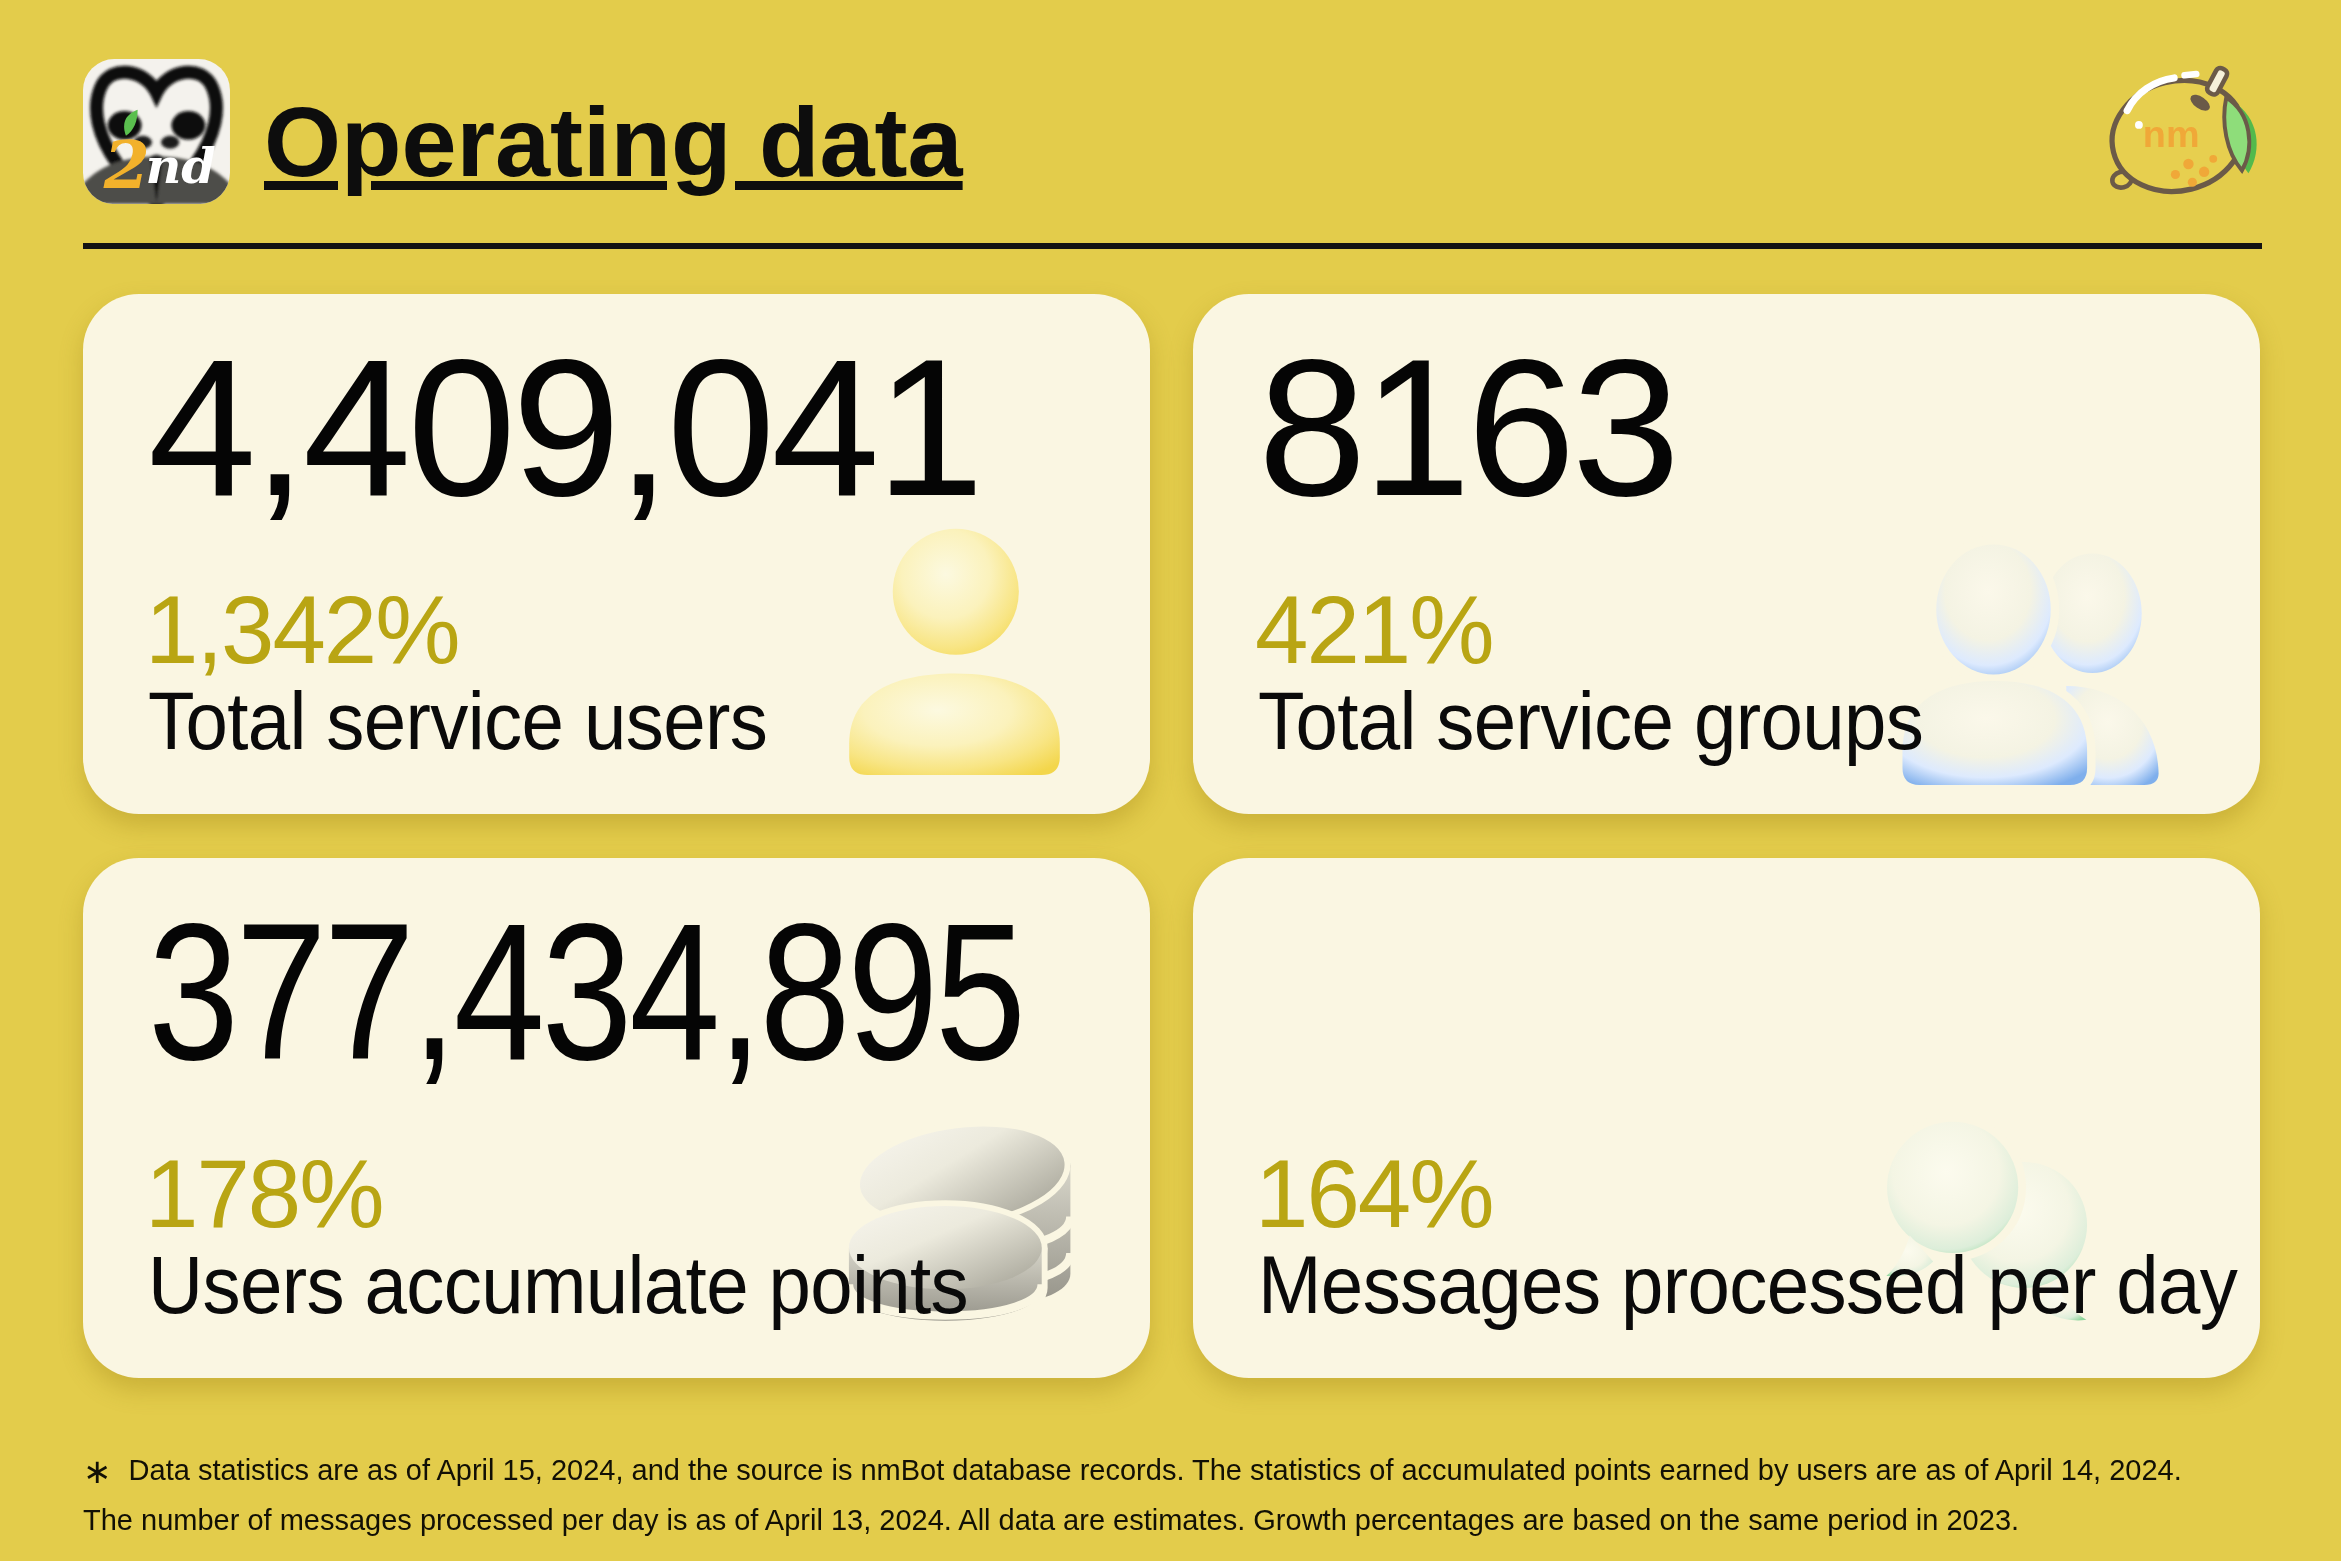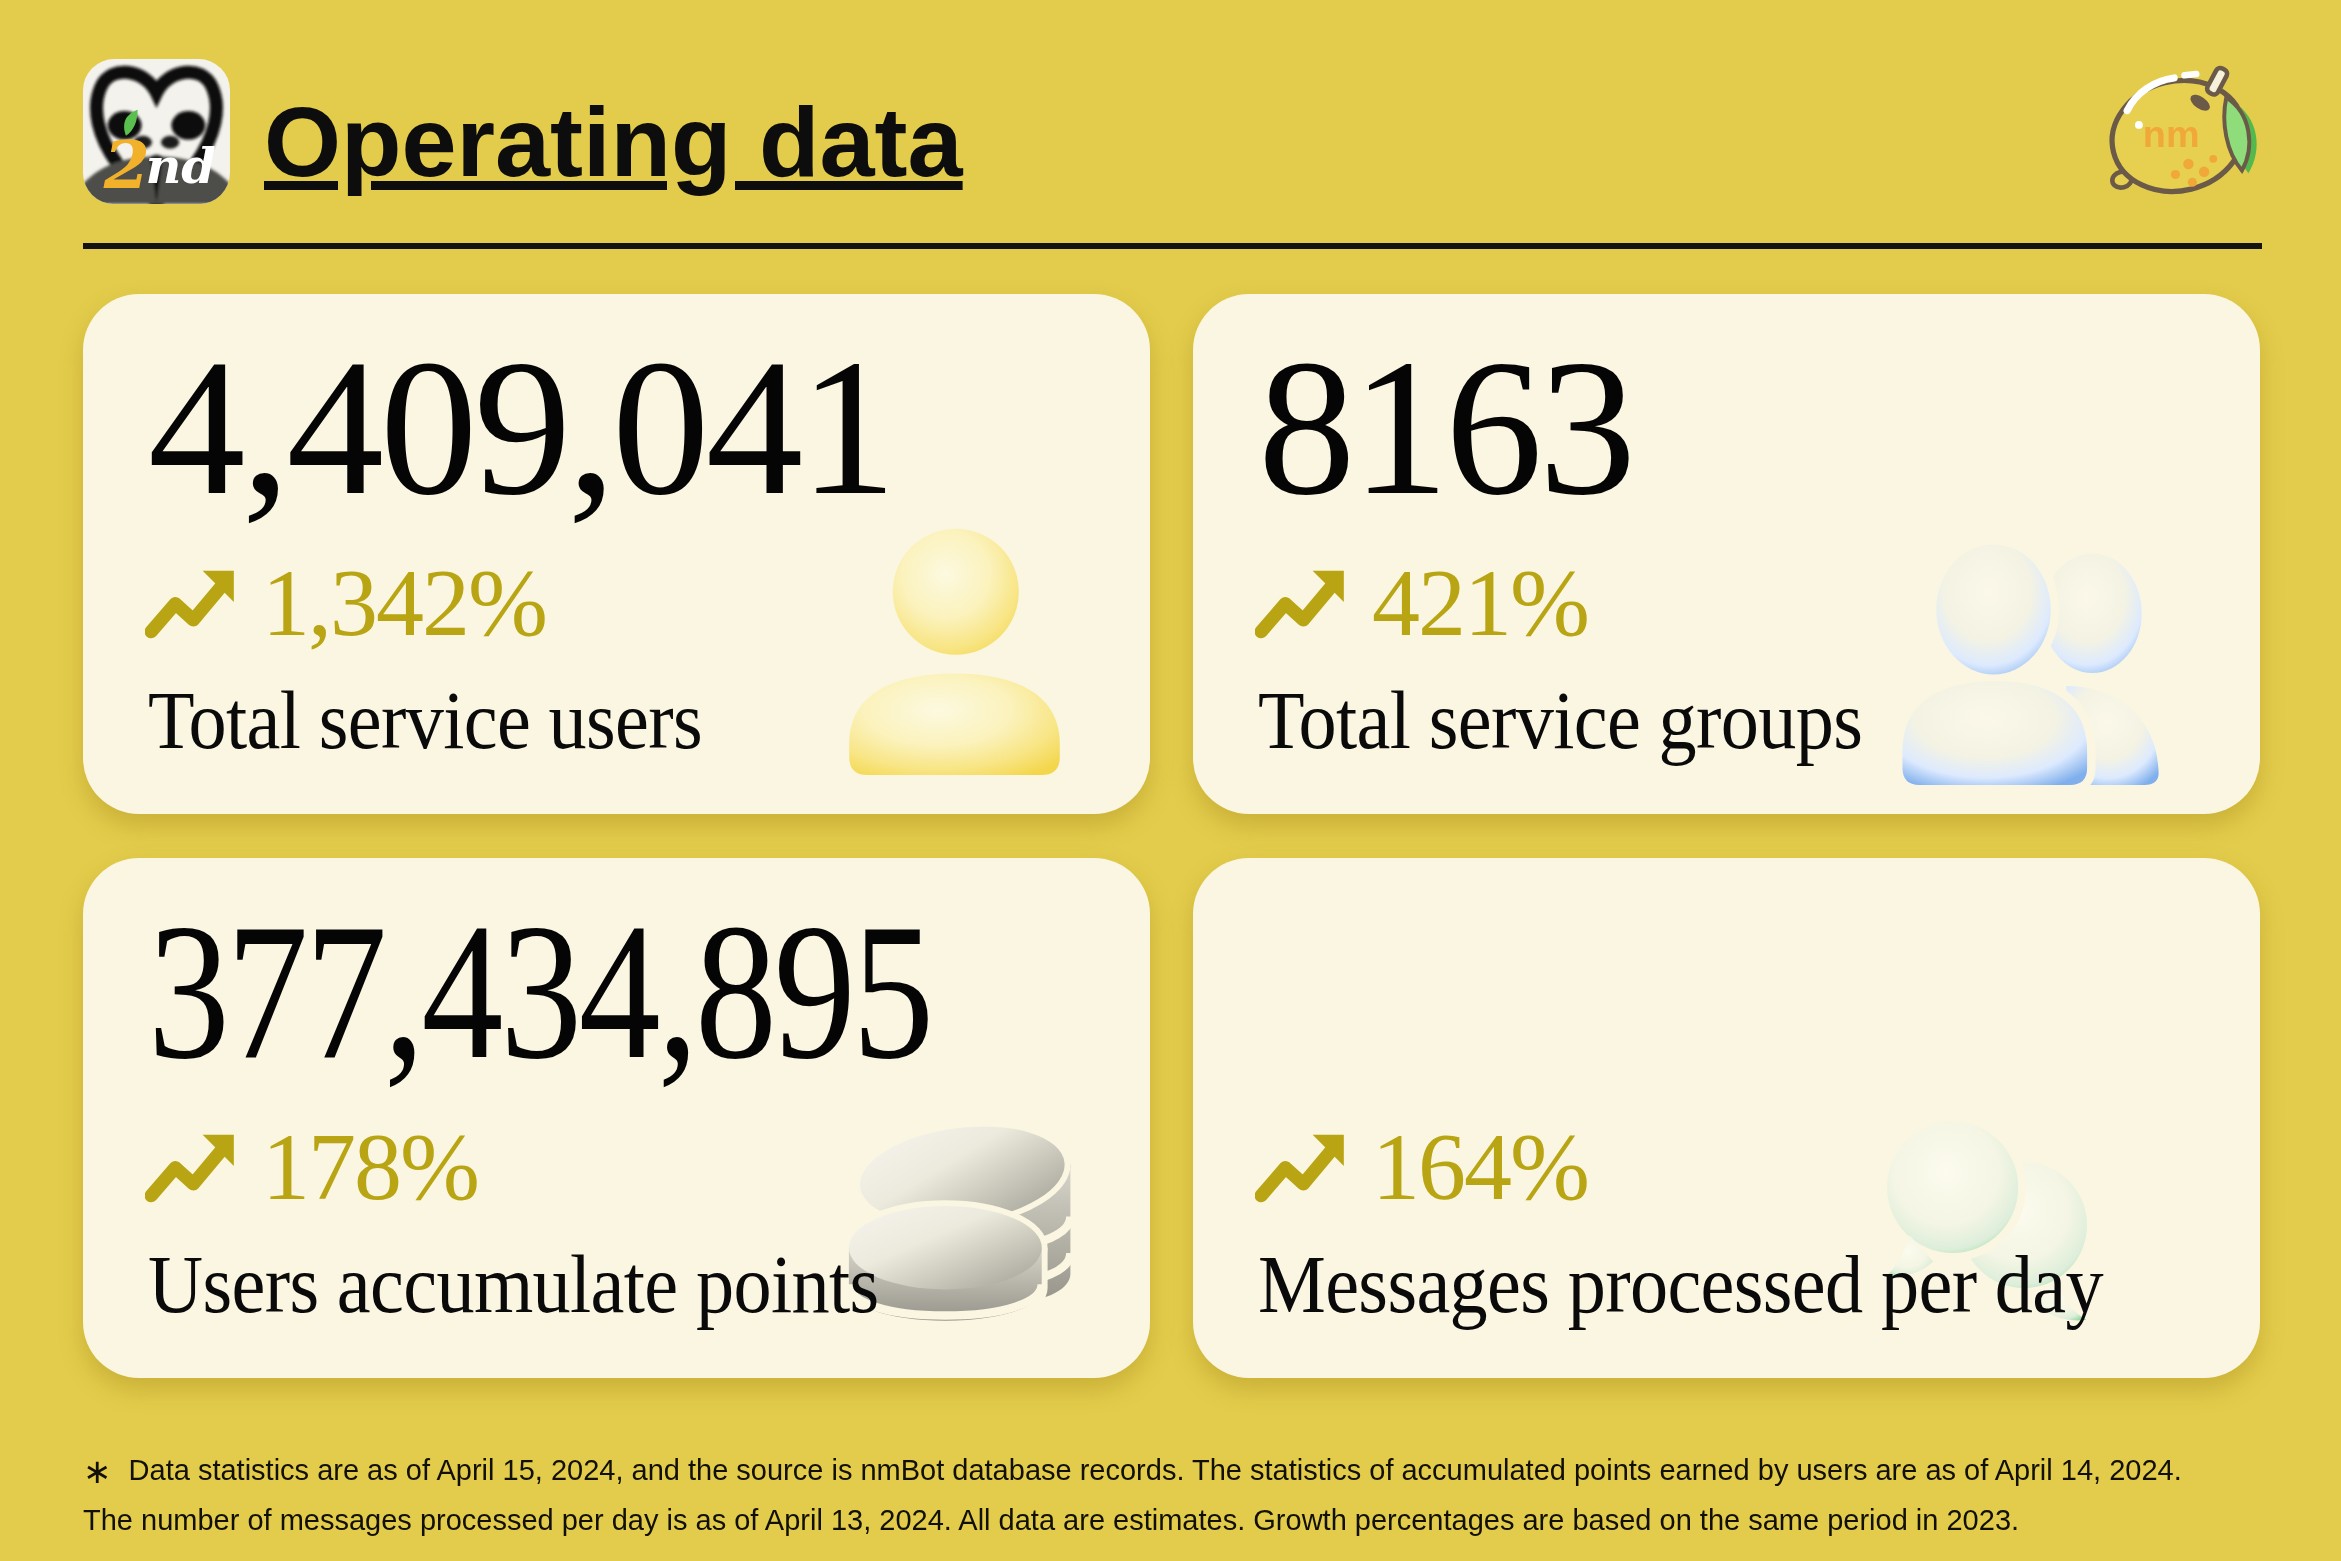--- a/index.html
+++ b/index.html
@@ -11,32 +11,31 @@
   }
   
   .app-icon{position:absolute;left:83px;top:59px;width:147px;height:145px;}
   .page-title{position:absolute;left:264px;top:85px;font-size:99px;font-weight:700;letter-spacing:0;color:#0d0d0d;white-space:nowrap;text-decoration:underline;}
   .lemon{position:absolute;left:2105px;top:61px;width:163px;height:140px;}
   .divider{position:absolute;left:83px;top:243px;width:2179px;height:5.9px;background:#131313;}
   
   .card{
     position:absolute;width:1067px;height:520px;background:#faf6e2;border-radius:56px;
     box-shadow:0 11.7px 23.4px rgba(146,115,12,.30);
-    font-family:Liberation Serif, serif;
   }
   .card.c1{left:83px;top:294px;}
   .card.c2{left:1193px;top:294px;}
   .card.c3{left:83px;top:858px;}
   .card.c4{left:1193px;top:858px;}
   .value{
     position:absolute;left:65px;top:36px;font-size:195px;line-height:1;font-weight:400;
     letter-spacing:-3.9px;color:#050505;white-space:nowrap;z-index:2;
   }
   .c3 .value{transform:scaleX(.84);transform-origin:left top;}
-  .growth{position:absolute;left:62px;top:259px;height:98px;display:flex;align-items:center;gap:22px;z-index:2;}
+  .growth{position:absolute;left:62px;top:259px;height:98px;display:flex;align-items:center;gap:22px;z-index:2;flex-direction:column;}
   .growth .pct{font-size:96px;letter-spacing:-2px;color:#b9a513;white-space:nowrap;}
   .trend{width:95px;height:78px;}
   .label{
     position:absolute;left:65px;top:380px;font-size:82px;font-weight:500;color:#0a0a0a;
     white-space:nowrap;z-index:3;transform:scaleX(.93);transform-origin:left top;letter-spacing:-0.7px;
   }
   .icon{position:absolute;z-index:1;}
   .c1 .icon{right:85px;bottom:39px;width:221px;height:247px;}
   .c2 .icon{right:91px;bottom:29px;width:273px;height:255px;}
   .c3 .icon{right:77px;bottom:43px;width:228px;height:215px;}

